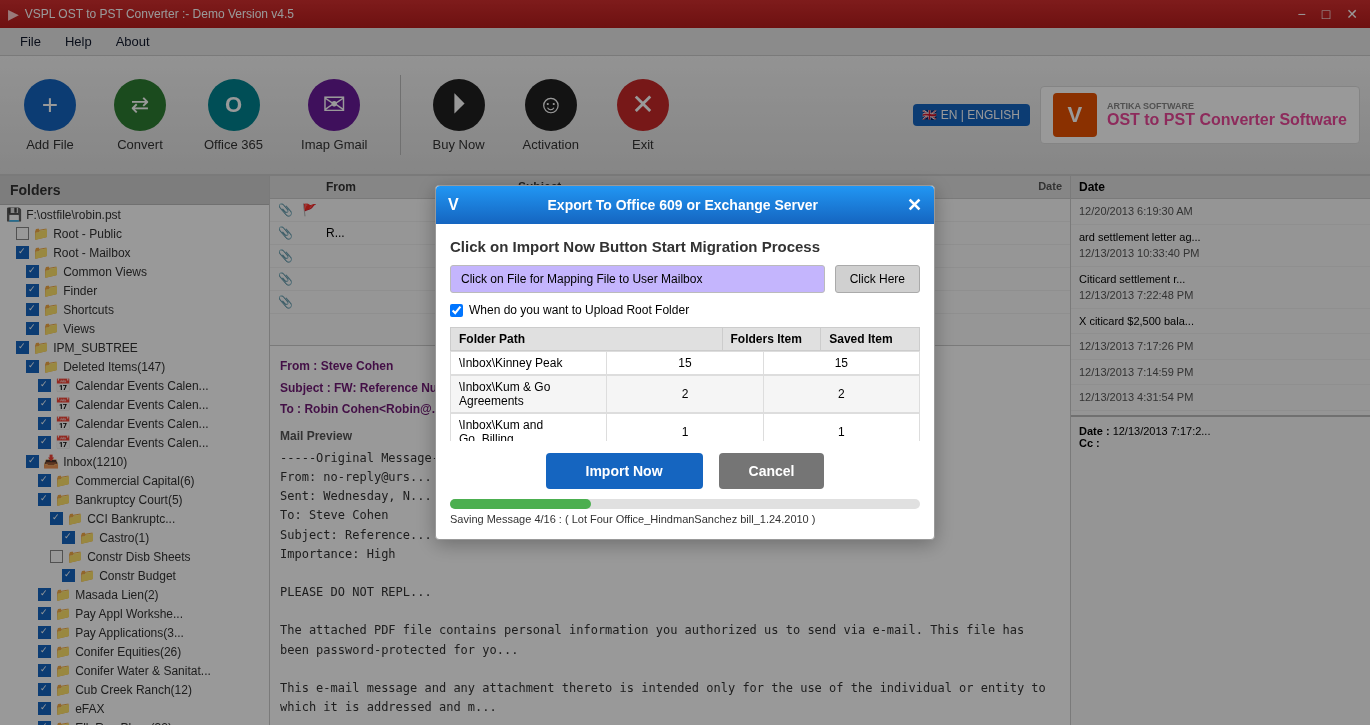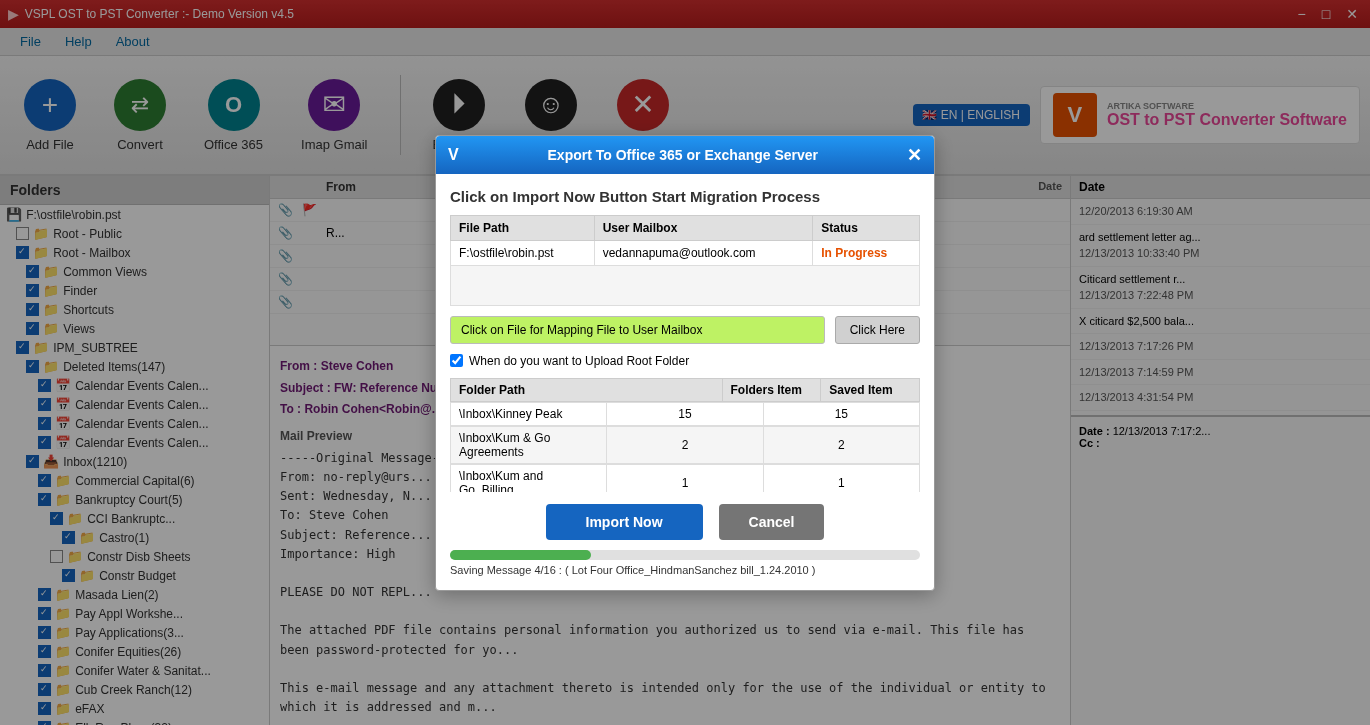--- a/index.html
+++ b/index.html
@@ -26,21 +26,21 @@
       height: 28px;
       display: flex;
       align-items: center;
       padding: 0 8px;
       border-bottom: 1px solid #ccc;
     }
     .menu-item {
       padding: 4px 12px;
       font-size: 13px;
       cursor: pointer;
-      color: #0369a1;
+      color: #0f172a;
     }
 
     
     .toolbar {
       background: linear-gradient(to bottom, #f5f5f5, #e0e0e0);
       height: 120px;
       display: flex;
       align-items: center;
       padding: 0 10px;
       border-bottom: 2px solid #ccc;
@@ -280,21 +280,21 @@
 
     
     .mapping-row {
       display: flex;
       align-items: center;
       gap: 10px;
       margin-bottom: 10px;
     }
     .mapping-label {
       flex: 1;
-      background: #bef264;
+      background: #c4b5fd;
       border: 1px solid #bbb;
       padding: 6px 10px;
       font-size: 12px;
       border-radius: 3px;
     }
     .click-here-btn {
       background: #d0d0d0;
       border: 1px solid #aaa;
       padding: 6px 14px;
       font-size: 12px;
@@ -695,45 +695,26 @@
       <div><span style="font-weight:bold;">Date :</span> <span>12/13/2013 7:17:2...</span></div>
       <div><span style="font-weight:bold;">Cc :</span></div>
     </div>
   </div>
 </div>
 
 <div class="modal-overlay">
   <div class="modal">
     <div class="modal-title-bar">
       <span style="font-size:16px;">V</span>
-      <span>Export To Office 365 or Exchange Server</span>
+      <span>Export To Office 609 or Exchange Server</span>
       <span class="modal-close">✕</span>
     </div>
     <div class="modal-body">
       <div class="modal-heading">Click on Import Now Button Start Migration Process</div>
 
-      <table class="modal-table">
-        <thead>
-          <tr>
-            <th>File Path</th>
-            <th>User Mailbox</th>
-            <th>Status</th>
-          </tr>
-        </thead>
-        <tbody>
-          <tr>
-            <td>F:\ostfile\robin.pst</td>
-            <td>vedannapuma@outlook.com</td>
-            <td class="status-in-progress">In Progress</td>
-          </tr>
-          <tr>
-              <td colspan="3" style="height:40px;"></td>
-            </tr>
-        </tbody>
-      </table>
 
       <div class="mapping-row">
         <div class="mapping-label">Click on File for Mapping File to User Mailbox</div>
         <button class="click-here-btn">Click Here</button>
       </div>
 
       <div class="checkbox-row">
         <input type="checkbox" checked="" style="">
         <span>When do you want to Upload Root Folder</span>
       </div>

